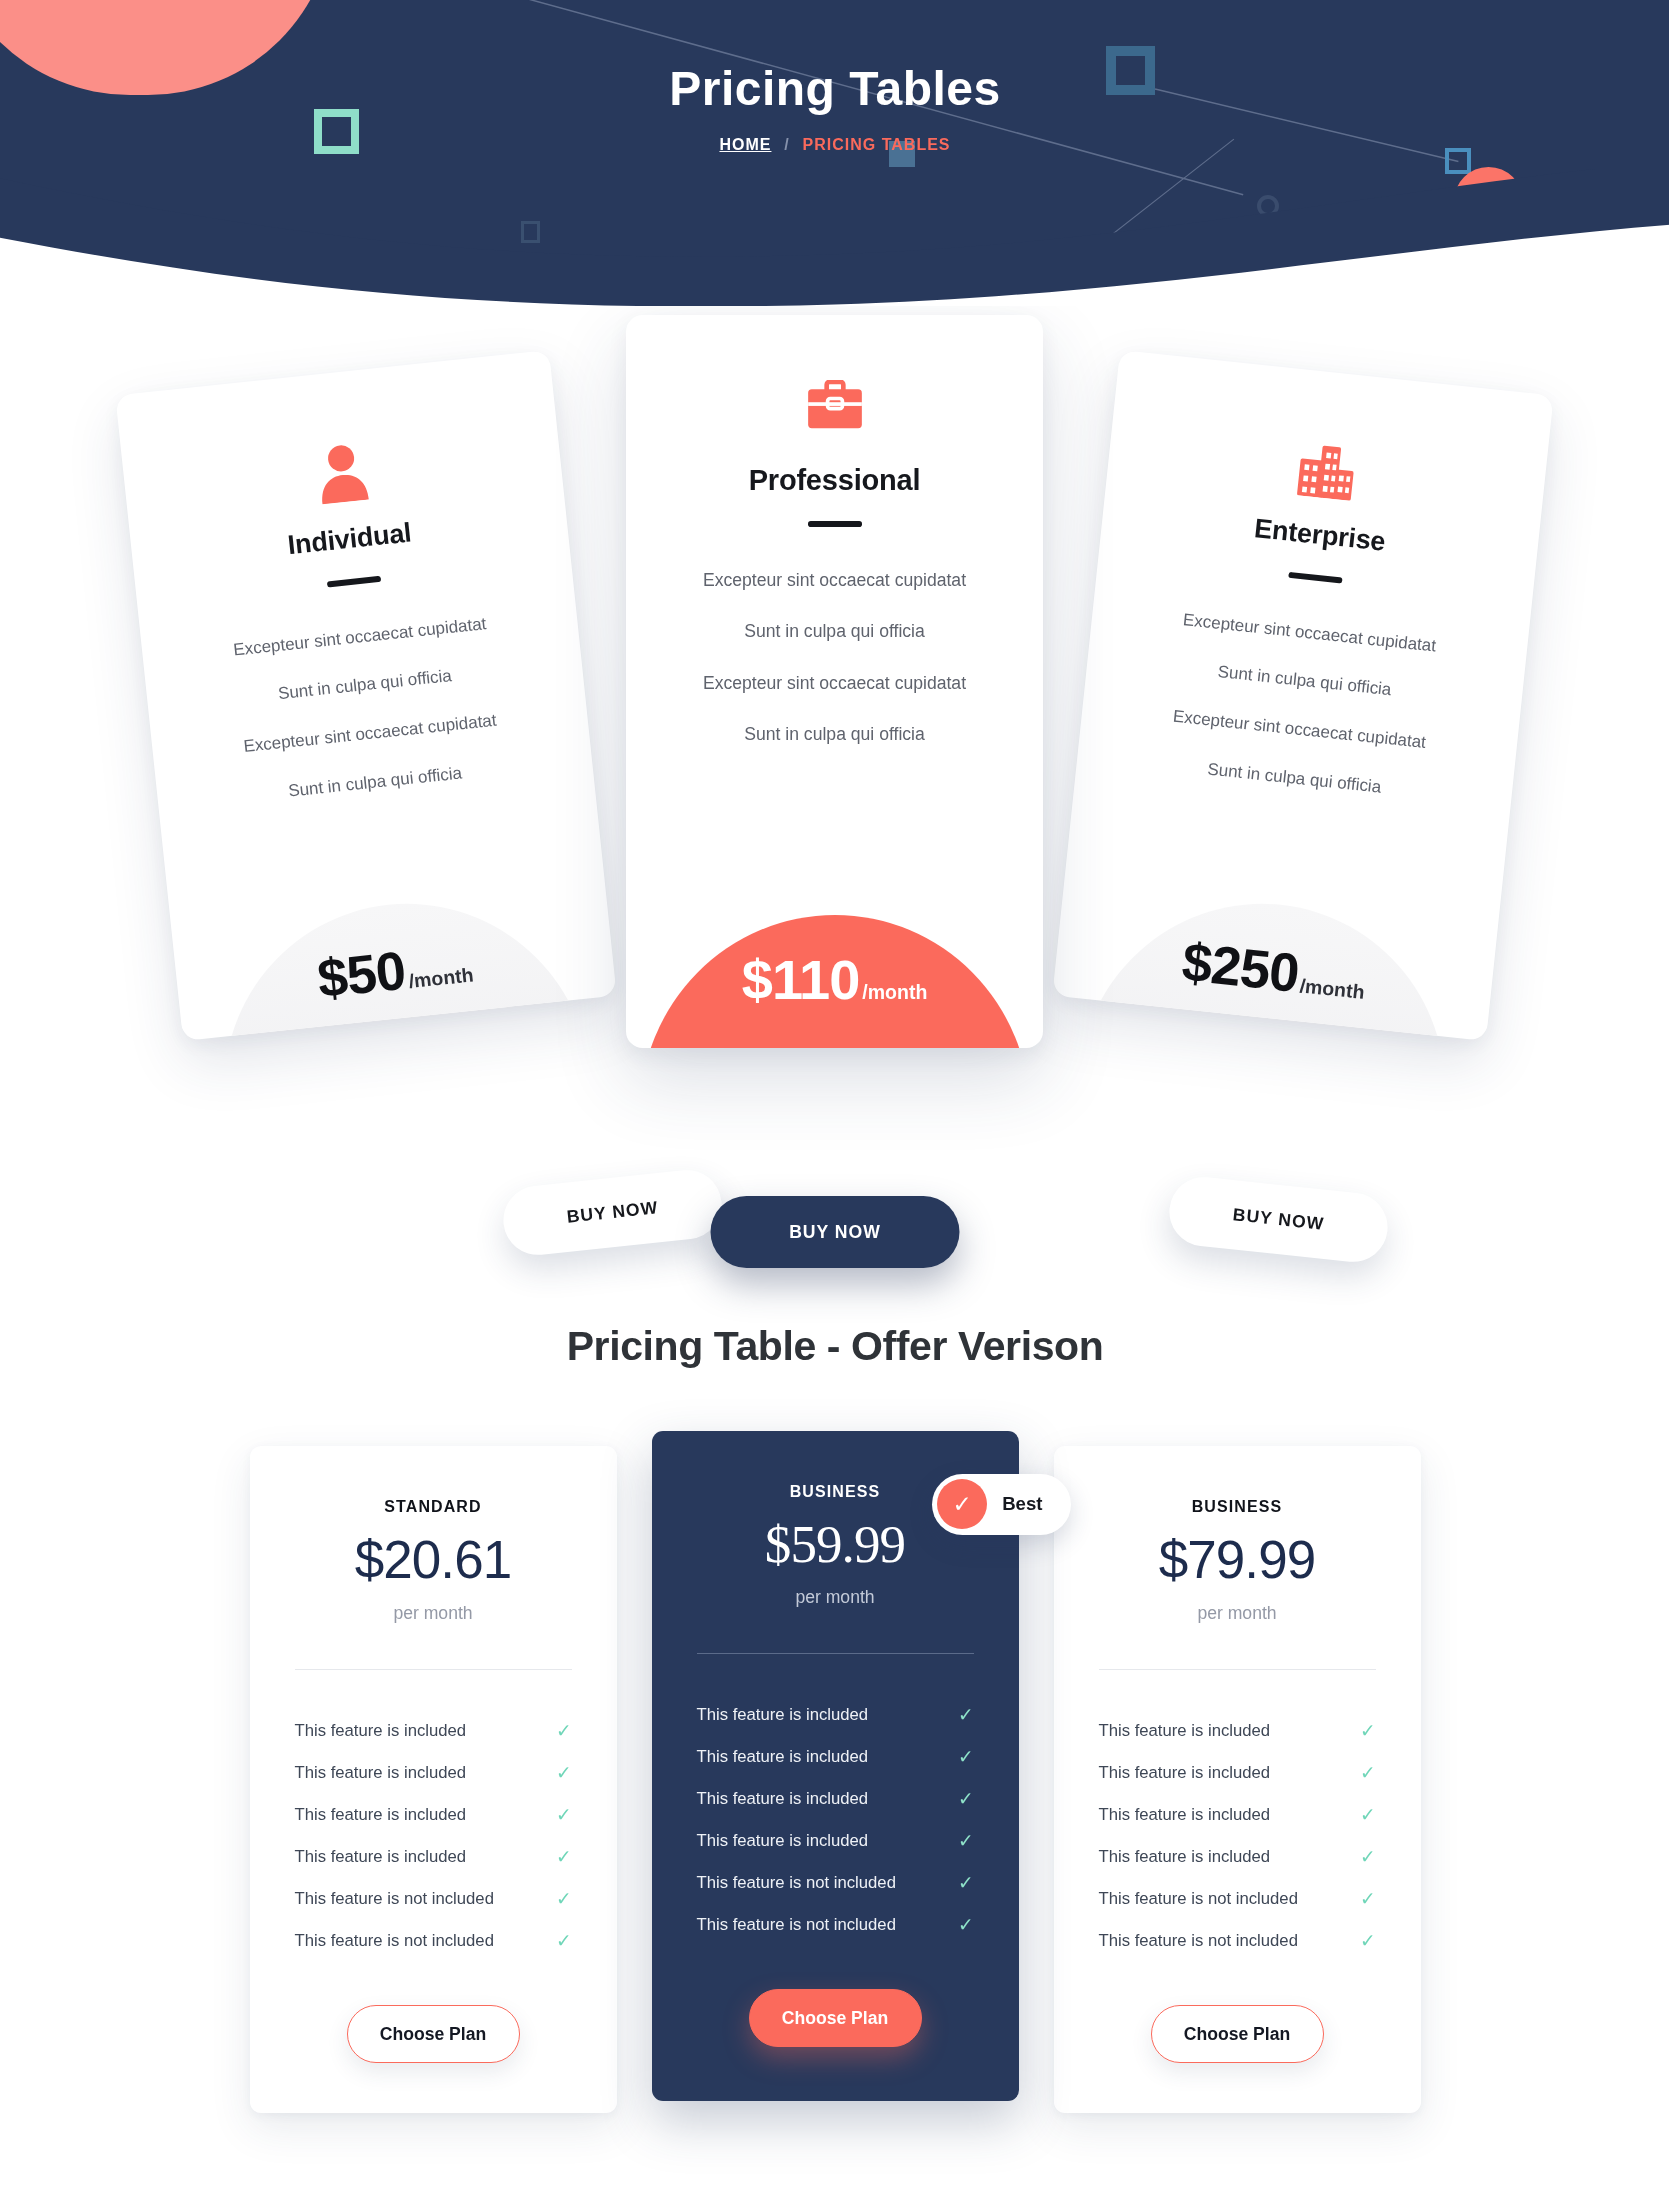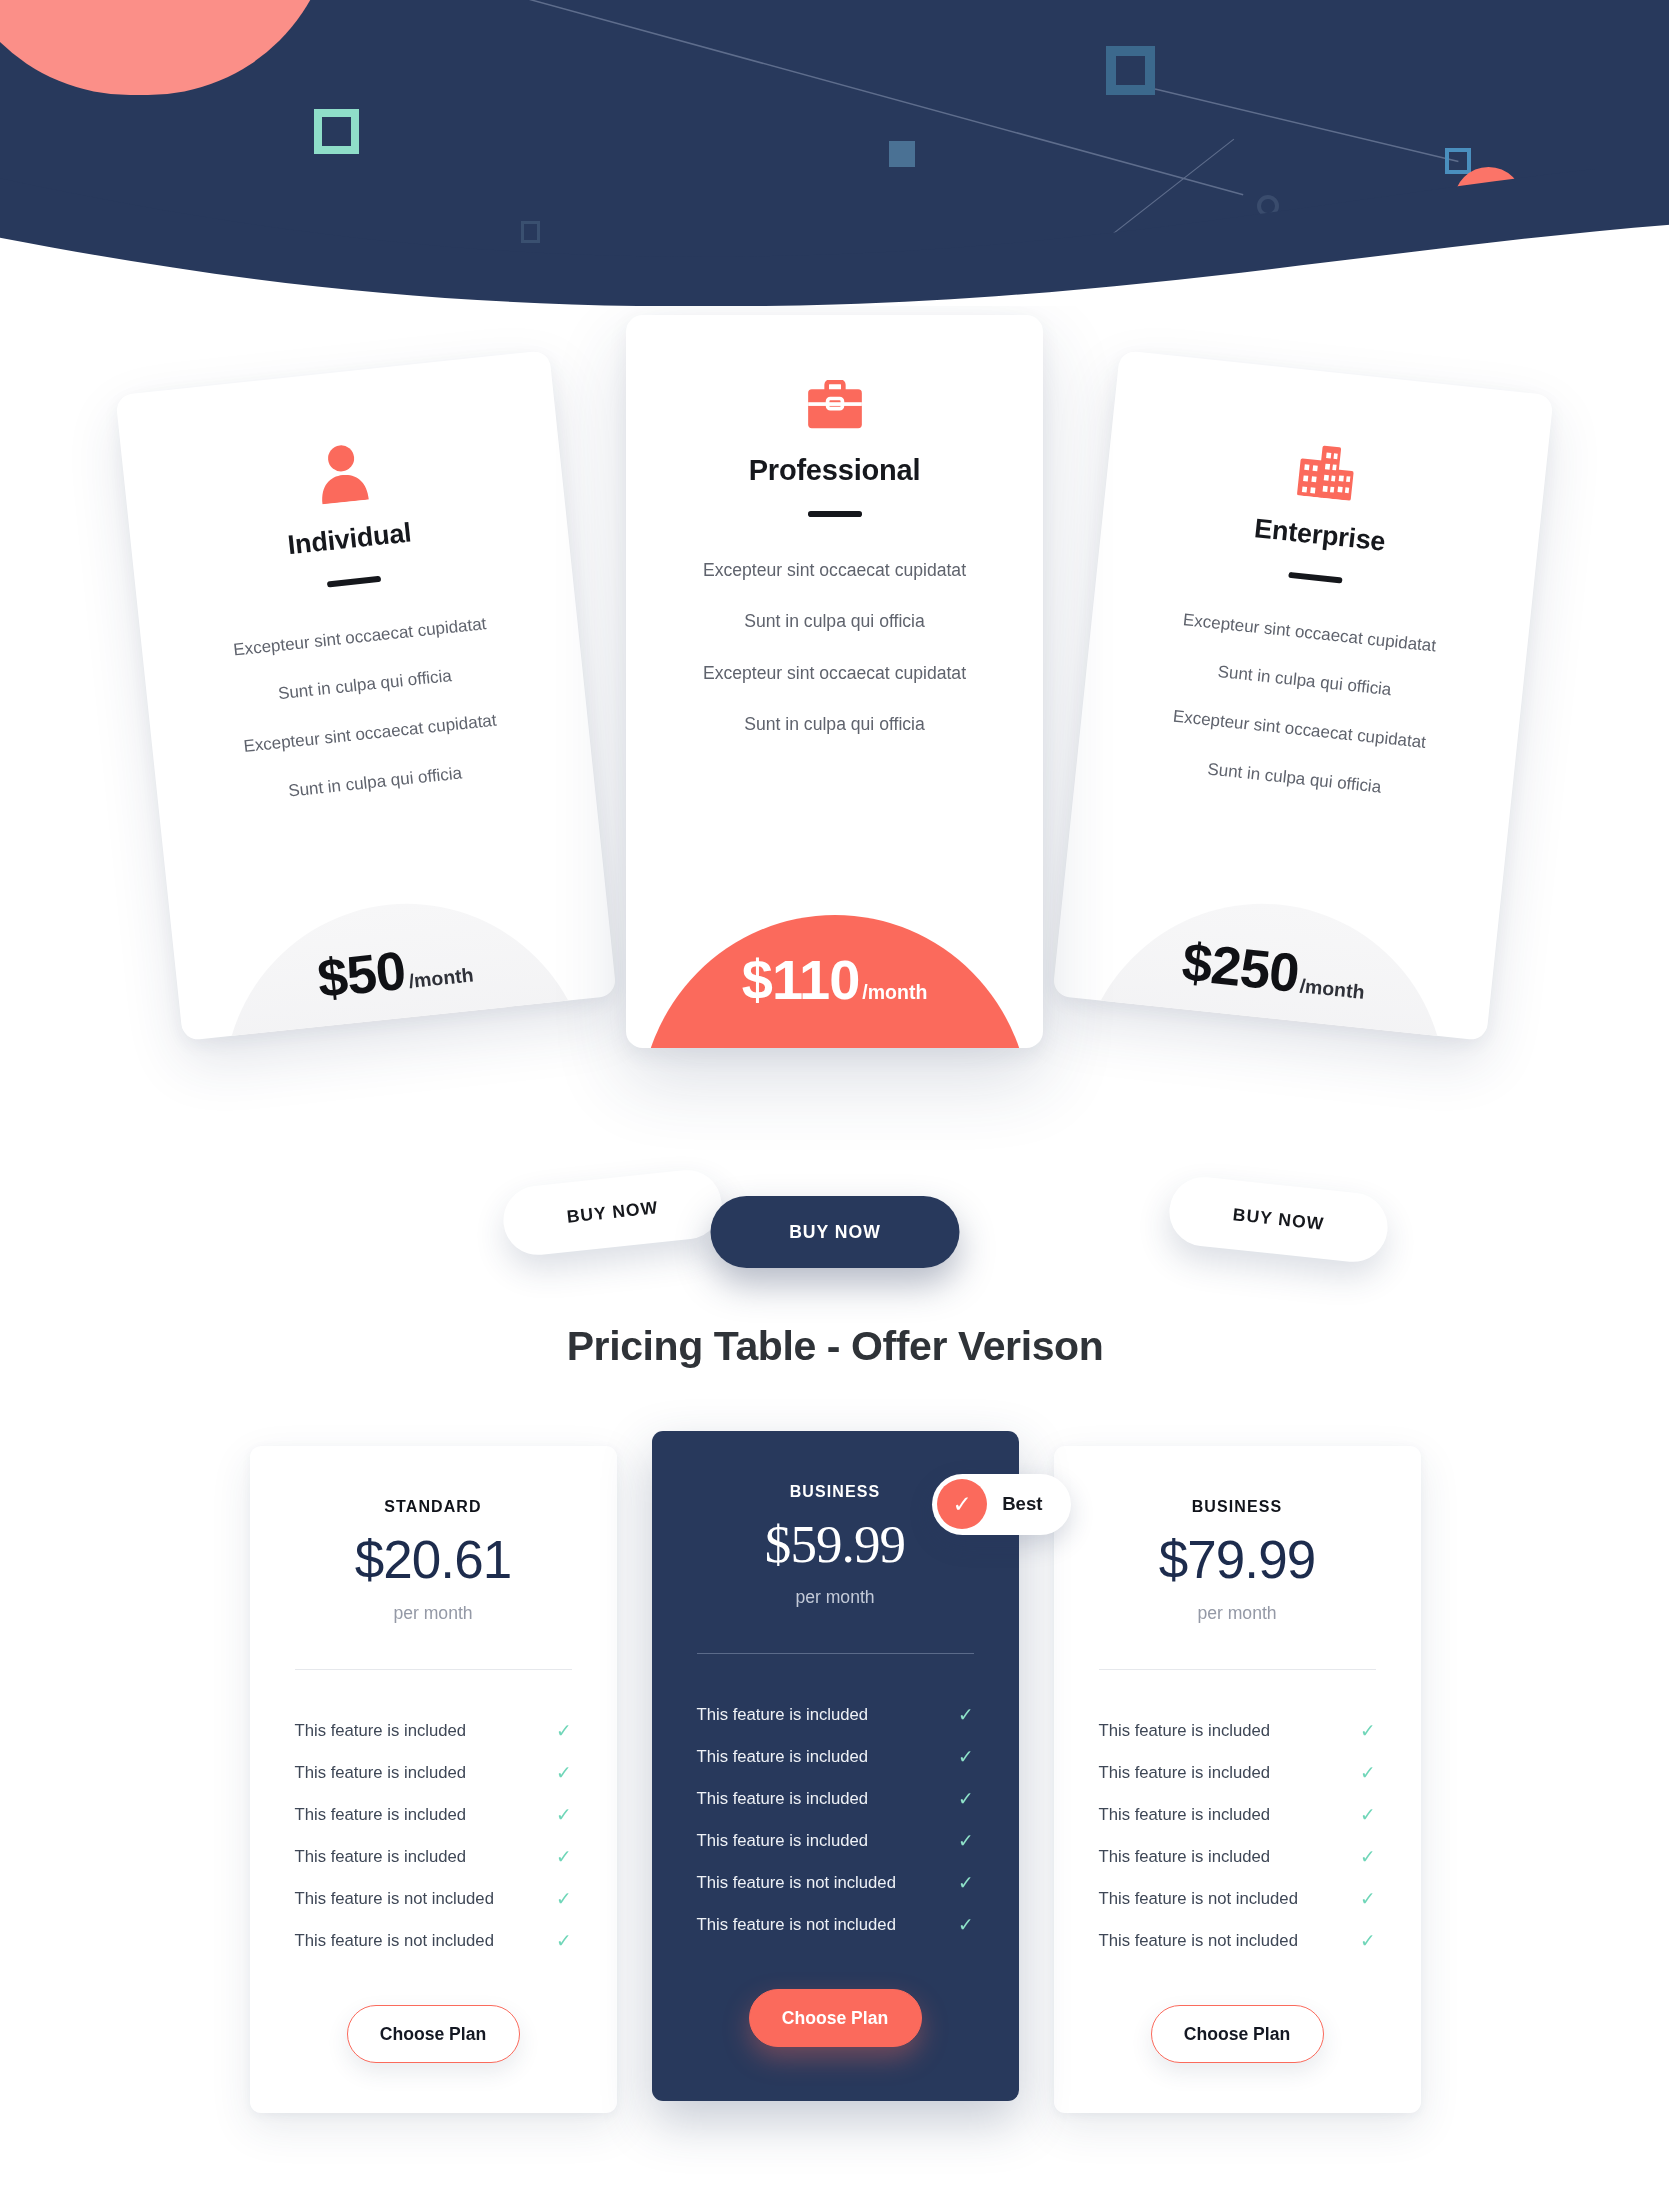--- a/index.html
+++ b/index.html
@@ -123,21 +123,21 @@
   .tcard-side .tcard-icon { margin-top: 72px; }
   .tcard-center .tcard-icon { margin-top: 65px; }
 
   .tcard-name {
     font-size: 27px;
     font-weight: 700;
     color: #16181d;
     letter-spacing: -0.2px;
   }
   .tcard-side .tcard-name { margin-top: 22px; }
-  .tcard-center .tcard-name { margin-top: 24px; font-size: 29px; }
+  .tcard-center .tcard-name { margin-top: 34px; font-size: 29px; }
 
   .tcard-rule {
     width: 54px; height: 5.6px;
     background: #15171c;
     border-radius: 2.8px;
     margin: 24px auto 0;
   }
 
   .tcard-features { margin-top: 41px; }
   .tcard-features li {
@@ -363,20 +363,28 @@
 
   <div class="deco salmon-halfdisc"></div>
   <div class="deco sq-teal"></div>
   <div class="deco sq-blue-lg"></div>
   <div class="deco sq-blue-sm"></div>
   <div class="deco sq-tiny-a"></div>
   <div class="deco sq-steel"></div>
   <div class="deco ring-salmon"></div>
   <div class="deco dot-faint"></div>
 
+  <div class="hero-inner">
+    <h1 class="hero-title">Pricing Tables</h1>
+    <nav class="breadcrumb">
+      <a class="bc-home" href="#">HOME</a>
+      <span class="bc-sep">/</span>
+      <span class="bc-current">PRICING TABLES</span>
+    </nav>
+  </div>
 
   <svg class="hero-waves" viewBox="0 0 1800 150" preserveAspectRatio="none">
     <path d="M0,52 C300,112 560,140 900,128 C1240,116 1520,58 1800,36 L1800,150 L0,150 Z" fill="#aeb7c9"></path>
     <path d="M0,38 C300,100 560,128 900,116 C1240,104 1520,44 1800,22 L1800,150 L0,150 Z" fill="#6a7897"></path>
     <path d="M0,10 C300,74 560,104 900,92 C1240,80 1520,16 1800,-8 L1800,150 L0,150 Z" fill="#28395c"></path>
     <path d="M0,74 C300,132 560,156 900,146 C1240,136 1520,82 1800,60 L1800,150 L0,150 Z" fill="#ffffff"></path>
   </svg>
 </header>
 
 <section class="tilt-section">

